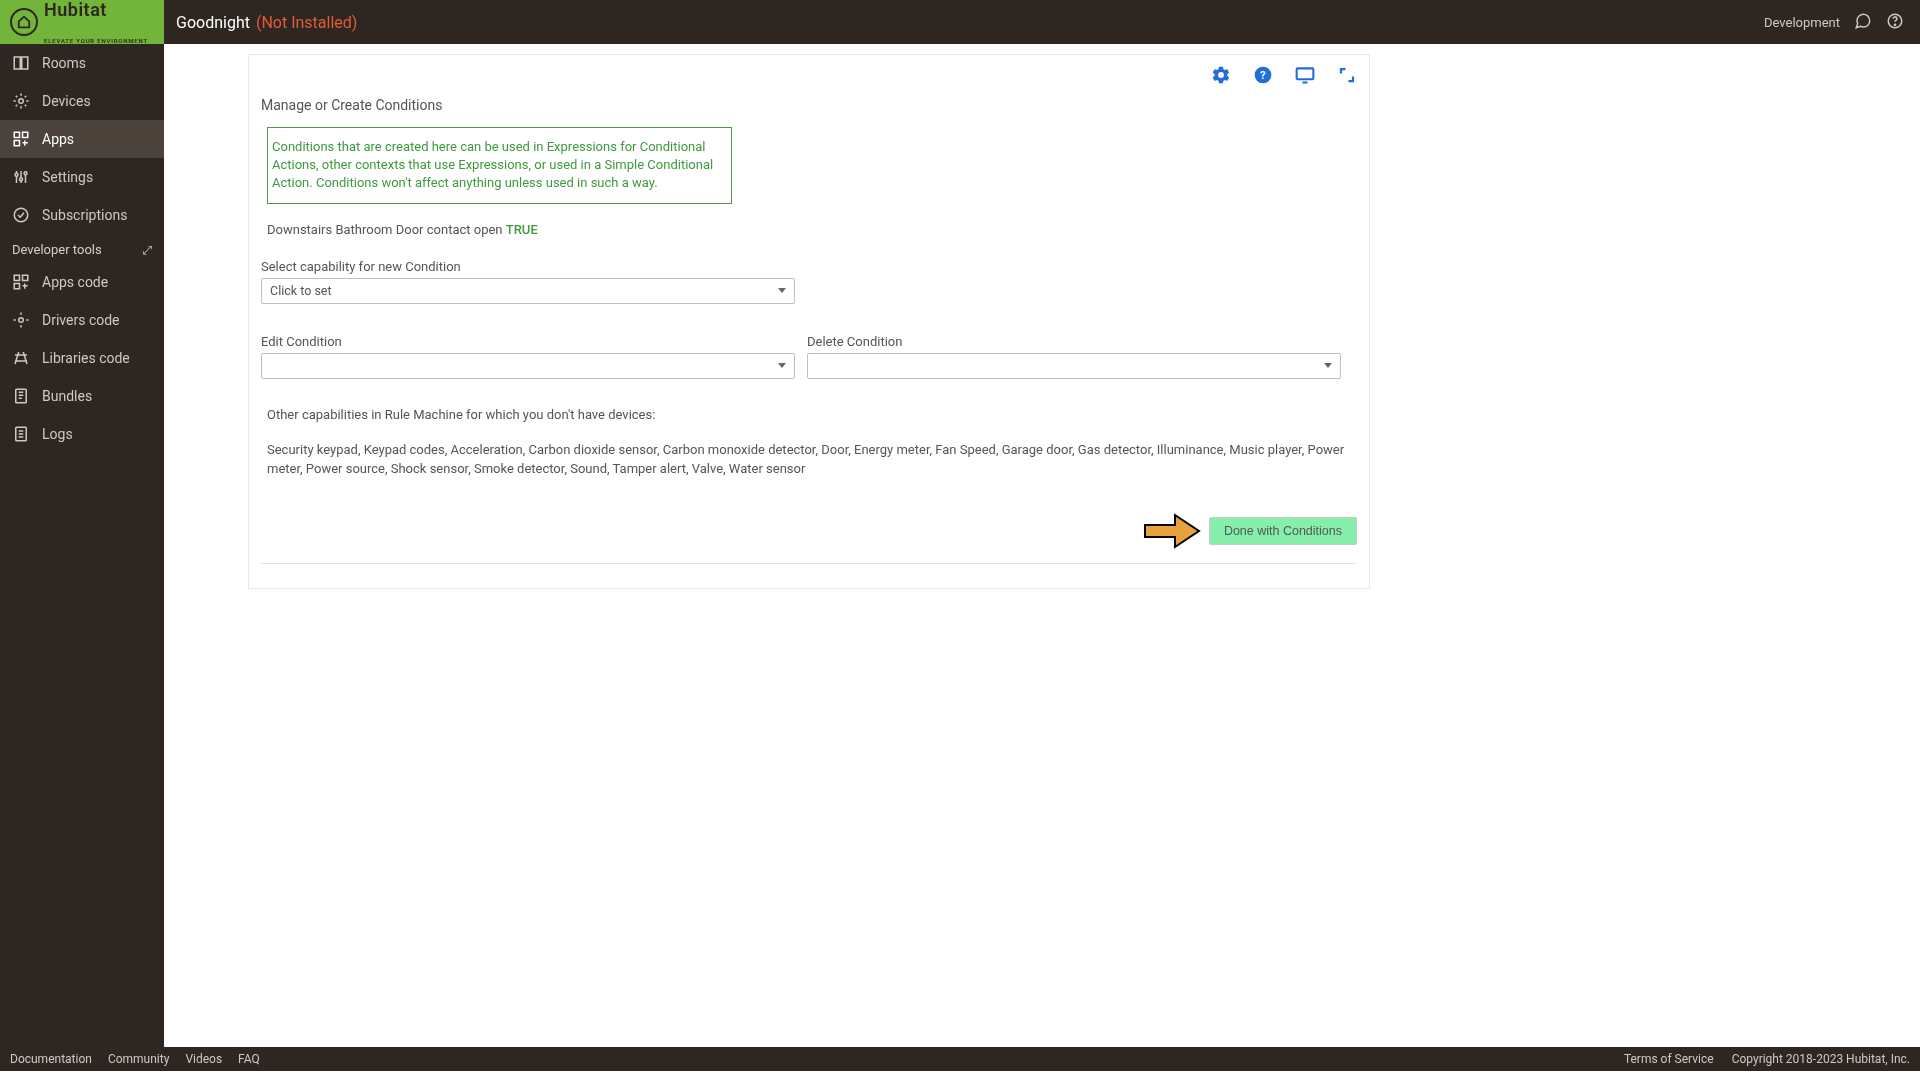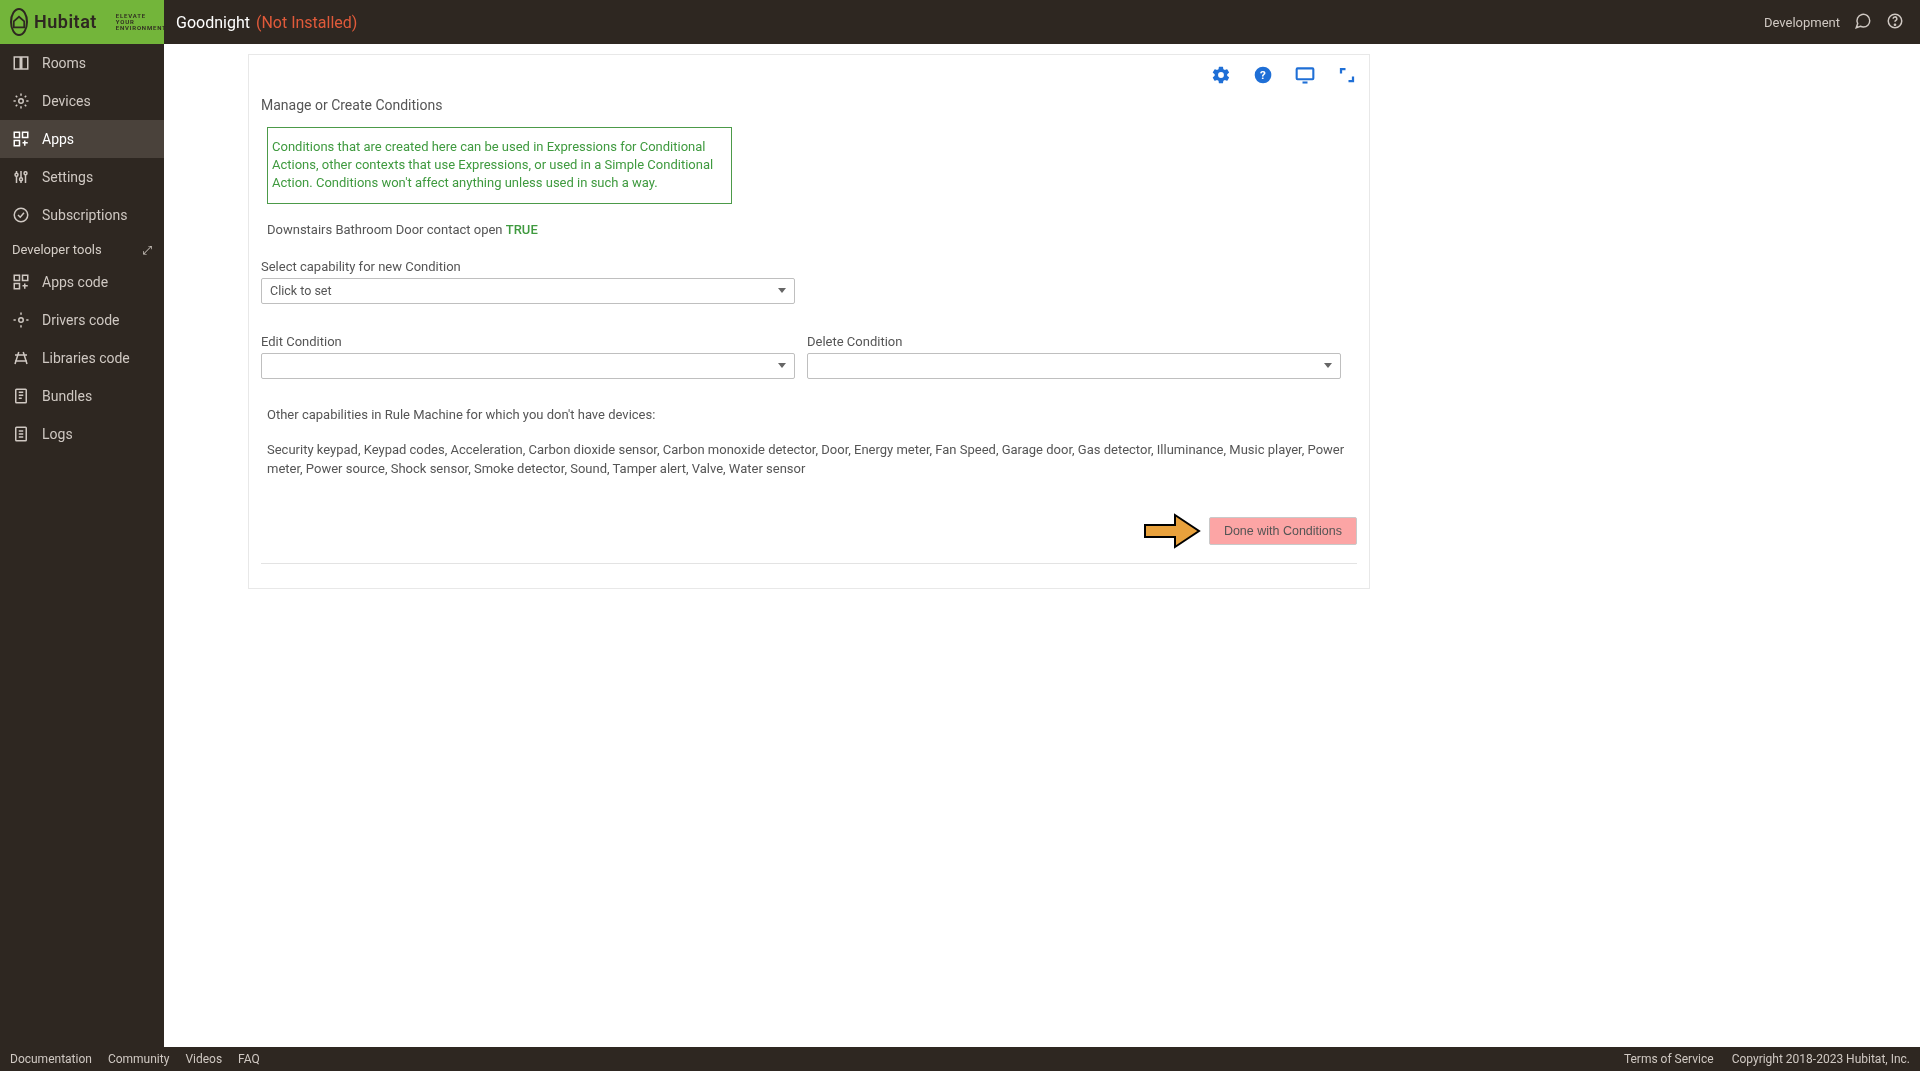--- a/index.html
+++ b/index.html
@@ -30,21 +30,21 @@
     gap: 6px;
   }
   .logo-mark {
     width: 28px; height: 28px;
     border: 2.5px solid #2e2721;
     border-radius: 50%;
     display:flex; align-items:center; justify-content:center;
   }
   .logo-mark svg { display:block; }
   .logo-text {
-    display:flex; flex-direction:row; line-height:1;
+    display:flex; flex-direction:column; line-height:1;
     color:#2e2721;
     gap:19px;
   }
   .logo-text .brand { font-size:18px; font-weight:600; letter-spacing:0.5px; }
   .logo-text .tag { font-size:6px; letter-spacing:0.8px; font-weight:600; }
   .title-area { padding-left: 12px; display:flex; align-items:center; gap:6px; }
   .title-area .app-title { font-size:16px; color:#fff;text-align:center; }
   .title-area .status { font-size:16px; color:#e05a3a; }
   .top-right {
     margin-left:auto; display:flex; align-items:center; gap:14px;
@@ -133,21 +133,21 @@
     display:flex; gap:12px; margin-top:30px;
   }
   .col { display:flex; flex-direction:column; }
   .other-label { font-size:13px; color:#555; margin-top:28px; margin-left:6px;}
   .caps-list { font-size:13px; color:#555; margin-top:18px; margin-left:6px; line-height:1.5; max-width: 1090px;}
   .done-row {
     display:flex; justify-content:flex-end; align-items:center;
     margin-top:32px; gap:6px;
   }
   .done-btn {
-    border:1px solid #c9c9c9; background:#fca5a5;
+    border:1px solid #c9c9c9; background:#86efac;
     padding:6px 14px; font-size:12.5px; color:#555;
     border-radius:2px; cursor:pointer;
   }
   .arrow {
     width:60px; height:40px;
   }
   .divider-bottom {
     border-top:1px solid #e3e3e3;
     margin-top:12px;
   }

